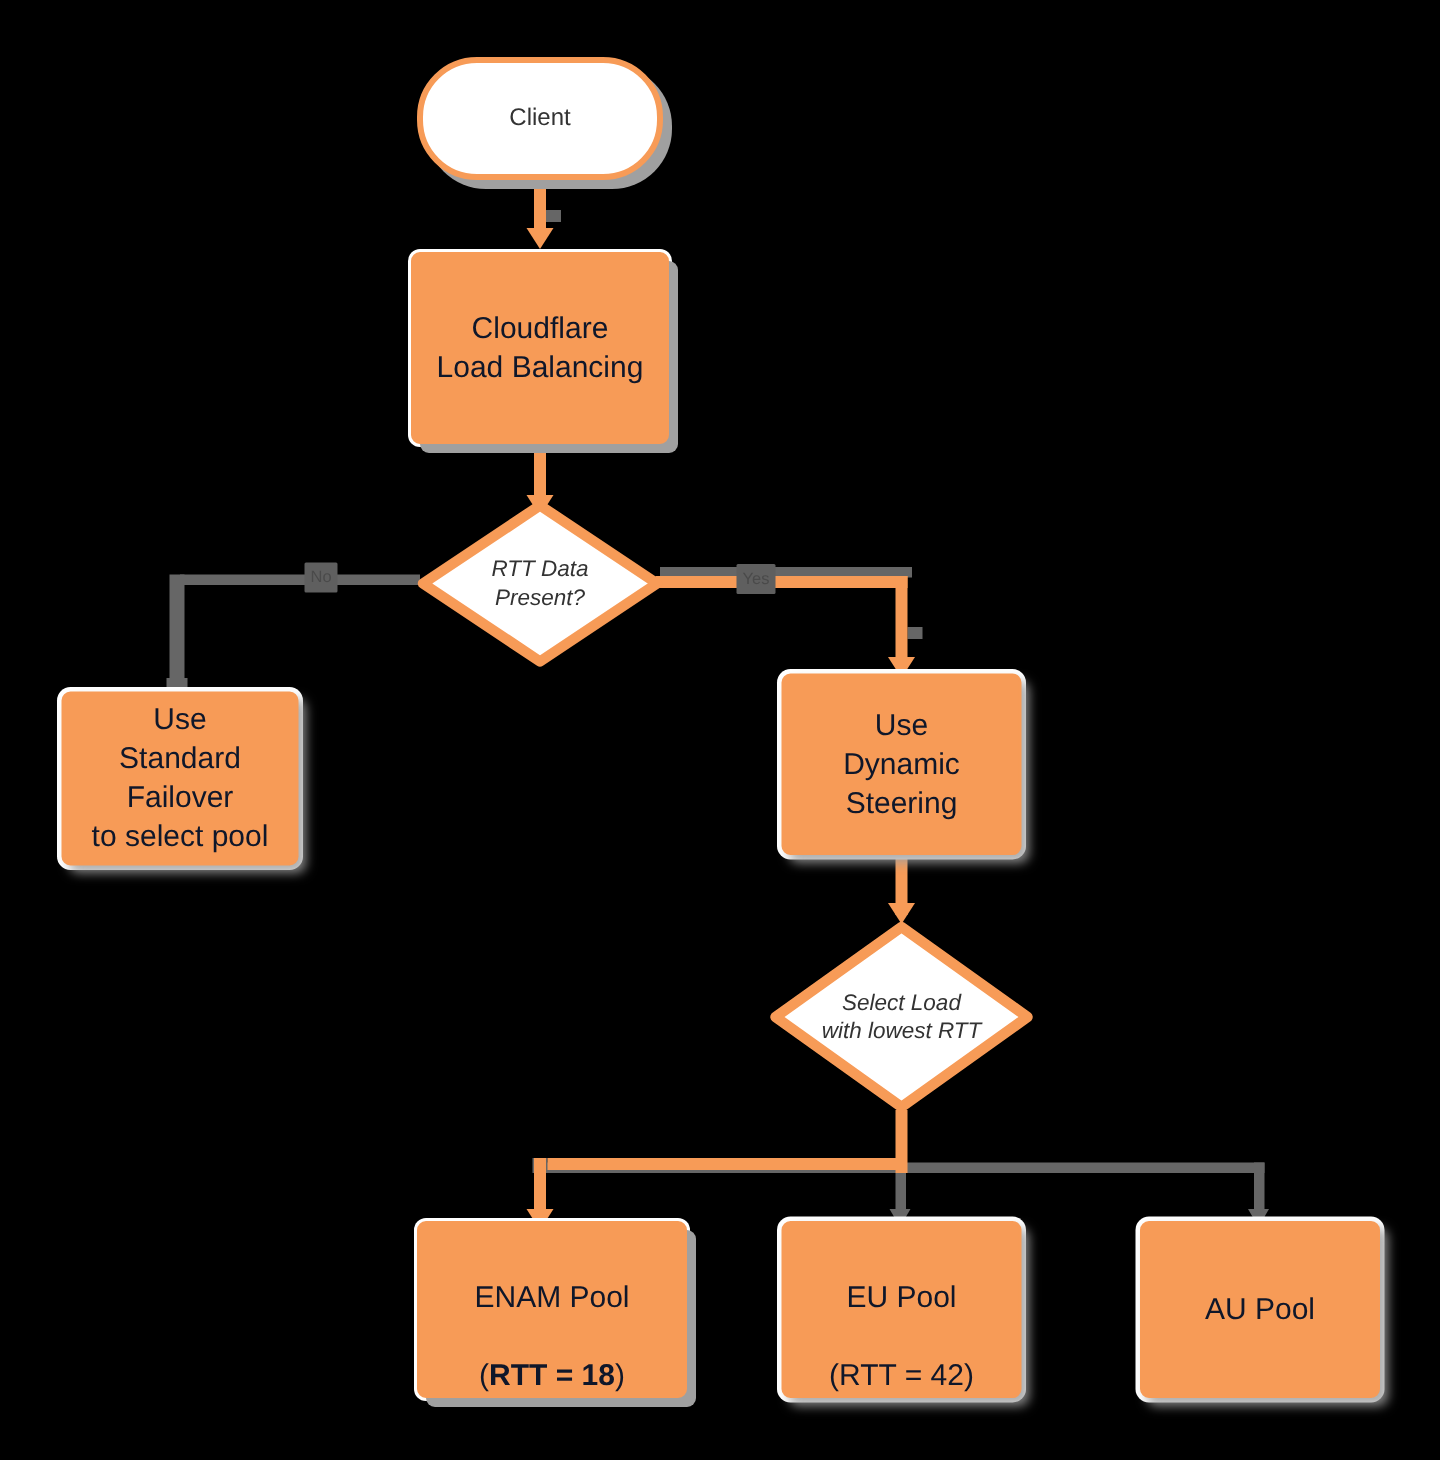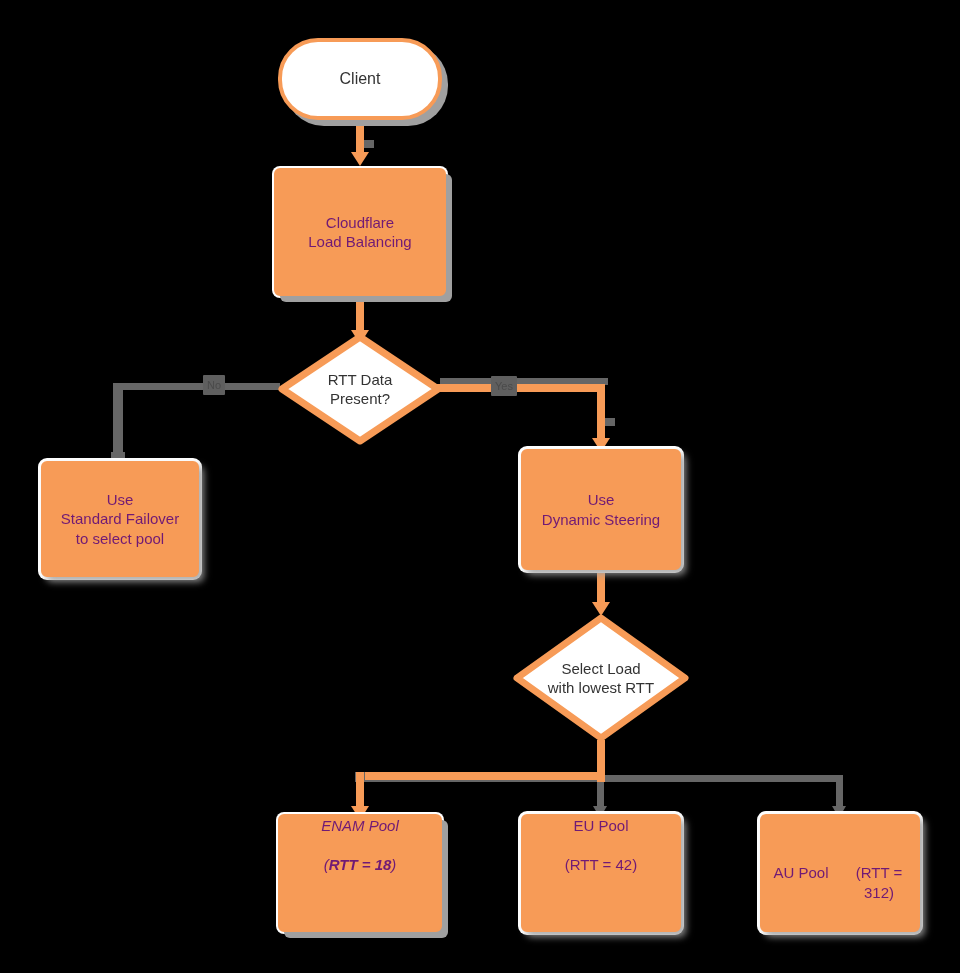--- a/index.html
+++ b/index.html
@@ -15,58 +15,59 @@
     font-family: "Liberation Sans", sans-serif;
     overflow: hidden;
   }
 
   
   .node {
     position: absolute;
     box-sizing: border-box;
     display: flex;
     align-items: center;
-    justify-content: flex-start;
+    justify-content: flex-end;
     text-align: center;
     line-height: 1.30;
     z-index: 5;
   }
   .node .lbl {
     display: block;
     width: 100%;
     white-space: pre-line;
   }
 
   
   .proc {
     background: #f79b57;
     border: 2px solid #f79b57;
     border-radius: 6px;
-    color: #701a75;
-    font-size: 15px;
+    color: #0f172a;
+    font-size: 20px;
     box-shadow: 6px 6px 0 0 #a0a0a0, 0 0 0 2px #ffffff;
   }
   .proc.soft {
     box-shadow: 5px 5px 7px 0 rgba(160,160,160,.85), 0 0 0 3px #ffffff;
   }
 
   
   .terminal {
     background: #ffffff;
     border: 4px solid #f79b57;
     border-radius: 40px;
     color: #333333;
     font-size: 16px;
     box-shadow: 6px 6px 0 0 #a0a0a0;
   }
 
   
   .decision-wrap {
     position: absolute;
     z-index: 6;
+    font-style: italic;
   }
   .decision-shape {
     position: absolute;
     left: 0; top: 0;
     width: 100%; height: 100%;
   }
   .decision-text {
     position: absolute;
     left: 0; top: 0;
     width: 100%; height: 100%;
@@ -192,34 +193,31 @@
   <div class="seg g" style="left:355px; top:772px; width:10px; height:10px;"></div>
   <div class="seg o" style="left:356px; top:772px; width:8px; height:42px;"></div>
   <div class="arrow down o" style="left:351px; top:806px;"></div>
 
   <div class="seg g" style="left:597px; top:775px; width:7px; height:40px;"></div>
   <div class="arrow down g" style="left:593px; top:806px;"></div>
 
   <div class="seg g" style="left:836px; top:775px; width:7px; height:40px;"></div>
   <div class="arrow down g" style="left:832px; top:806px;"></div>
 
-  <div class="node proc" style="left:278px; top:814px; width:164px; height:118px; flex-direction:column;font-style:italic;">
+  <div class="node proc" style="left:278px; top:814px; width:180px; height:118px; flex-direction:column;">
     <span class="lbl">ENAM Pool</span>
     <span class="lbl">
       <span>(</span><span class="b">RTT = 18</span><span>)</span>
     </span>
   </div>
 
   <div class="node proc soft" style="left:521px; top:814px; width:160px; height:118px; flex-direction:column;">
     <span class="lbl">EU Pool</span>
     <span class="lbl">
       <span>(</span><span>RTT = 42</span><span>)</span>
     </span>
   </div>
 
   <div class="node proc soft" style="left:760px; top:814px; width:160px; height:118px; flex-direction:row;">
     <span class="lbl">AU Pool</span>
-    <span class="lbl">
-      <span>(</span><span>RTT = 312</span><span>)</span>
-    </span>
   </div>
 
 </div>
 
 </body></html>

